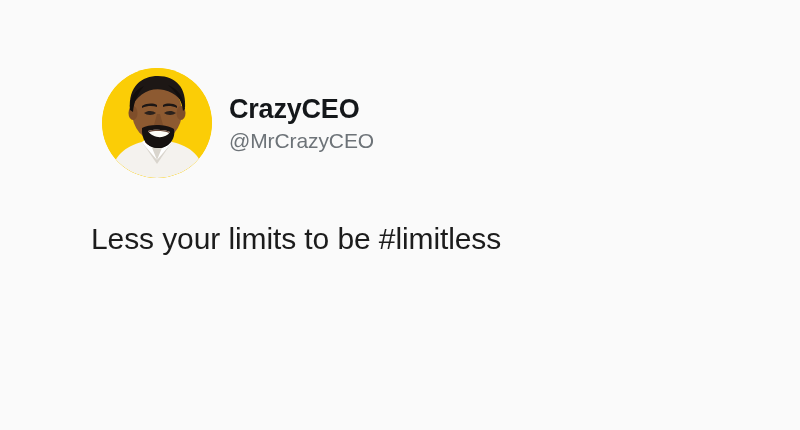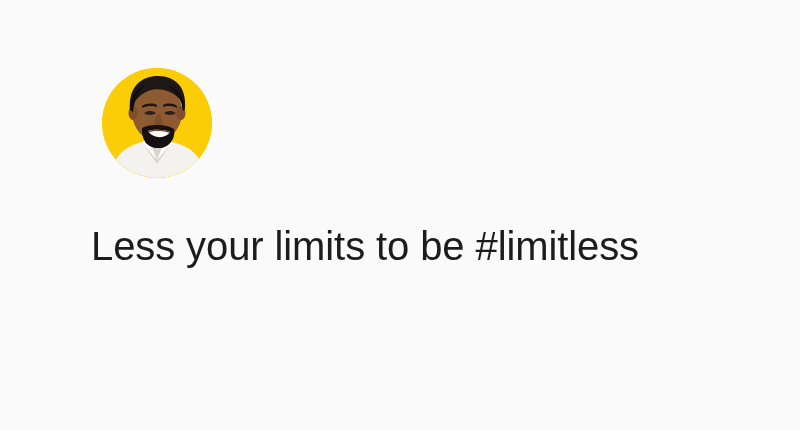--- a/index.html
+++ b/index.html
@@ -74,21 +74,21 @@
     letter-spacing: -0.1px;
     white-space: nowrap;
   }
 
   
   .tweet-body {
     position: absolute;
     left: 91px;
     top: 219px;
     width: 640px;
-    font-size: 40px;
+    font-size: 30px;
     font-weight: normal;
     color: #1c1c1c;
     line-height: 1.35;
     letter-spacing: -0.1px;
     white-space: pre-wrap;
   }
 </style>
 </head>
 <body>
 
@@ -135,18 +135,22 @@
           <path d="M40 60 C47 56 64 56 72 61 C74 72 66 80 56 80 C45 80 39 71 40 60 Z" fill="#161110"></path>
 
           <path d="M46 63 C52 61 63 61.5 68 64 C64 71 51 71 46 63 Z" fill="#fdfbf6"></path>
           <path d="M46 63 C52 61 63 61.5 68 64 L67 65 C62 62.8 52 62.4 47 64.3 Z" fill="#6b4a3a"></path>
 
           <path d="M44 74 C50 81 62 81 68 74 C64 82 49 82 44 74 Z" fill="#0f0b0a"></path>
         </g>
       </svg>
     </div>
 
+    <div class="identity">
+      <div class="display-name">CrazyCEO</div>
+      <div class="handle">@MrCrazyCEO</div>
+    </div>
 
   </div>
 
   <div class="tweet-body">Less your limits to be #limitless</div>
 
 </div>
 
 </body></html>

